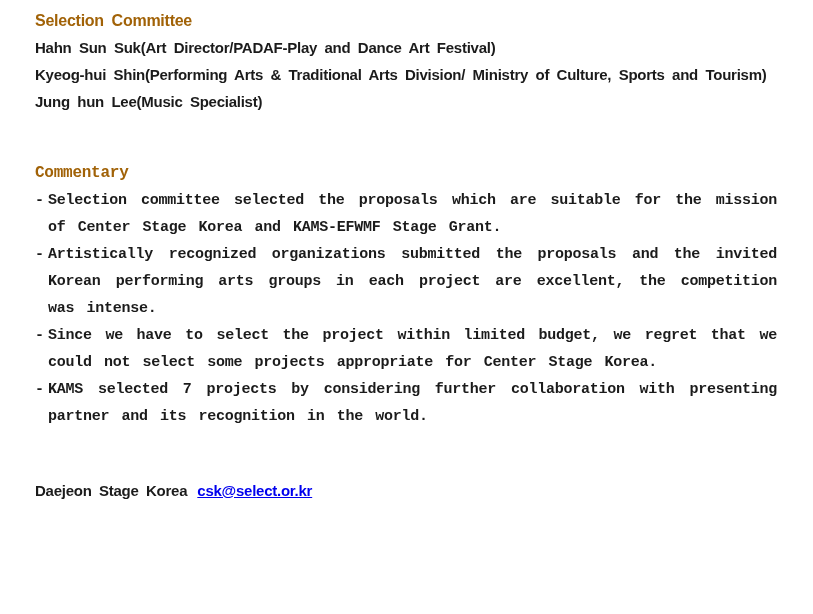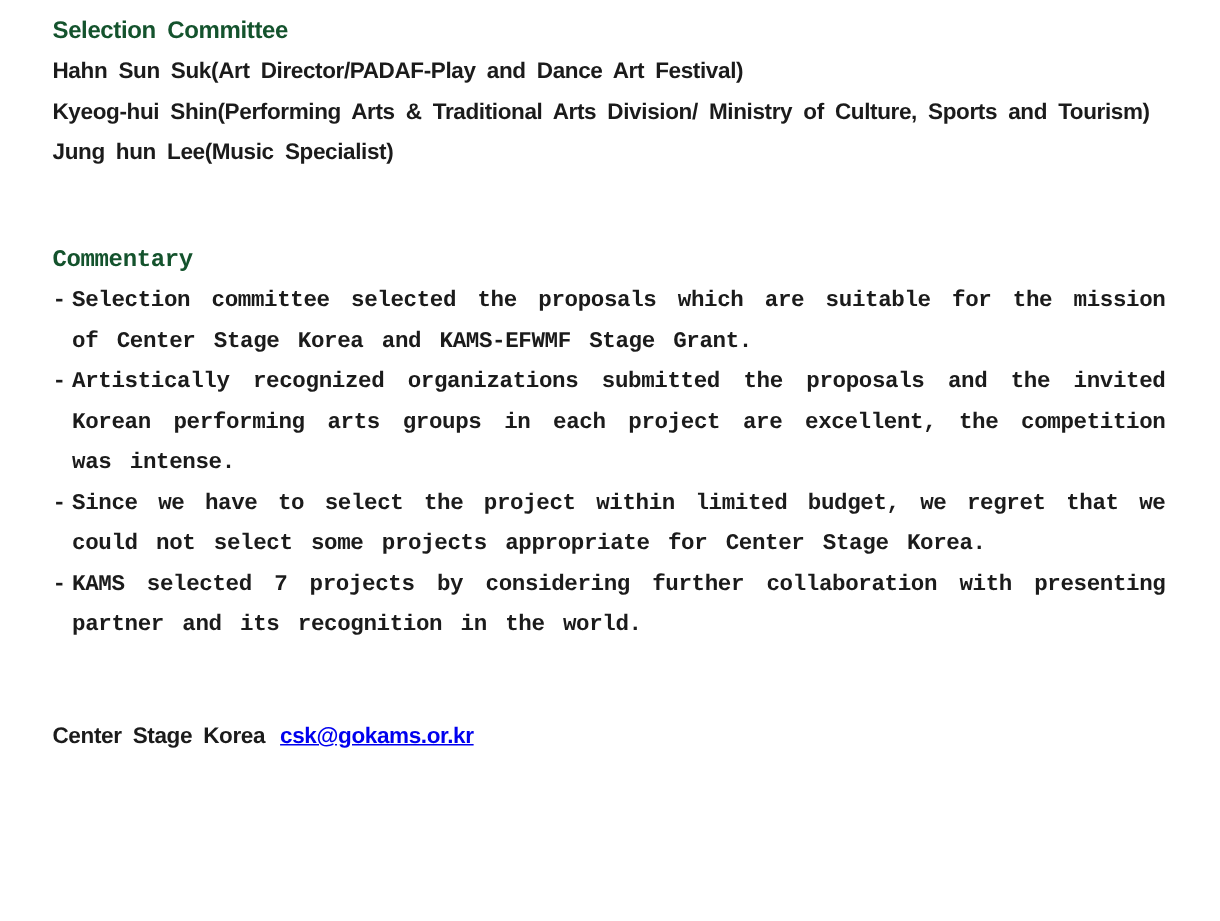--- a/index.html
+++ b/index.html
@@ -23,21 +23,21 @@
     font-size: 15px;
     font-weight: 700;
     line-height: 27px;
     letter-spacing: -0.25px;
     word-spacing: 3.5px;
   }
   .section-heading {
     margin: 0;
     font-size: 16px;
     font-weight: 700;
-    color: #14532d;
+    color: #a16207;
     line-height: 27px;
   }
   .member-line {
     margin: 0;
     text-align: justify;
   }
   .section-commentary {
     margin-top: 45px;
     font-family: Liberation Mono, monospace;
   }
@@ -98,17 +98,17 @@
     </div>
 
     <div class="bullet-row">
       <span class="bullet-dash">-</span>
       <p class="bullet-text">KAMS selected 7 projects by considering further collaboration with presenting partner and its recognition in the world.</p>
     </div>
   </section>
 
   <section class="section-request">
     <p class="request-line">
-      <span>Center Stage Korea</span><a class="email-link" href="#">csk@gokams.or.kr</a>
+      <span>Daejeon Stage Korea</span><a class="email-link" href="#">csk@select.or.kr</a>
     </p>
   </section>
 
 </div>
 
 </body></html>

